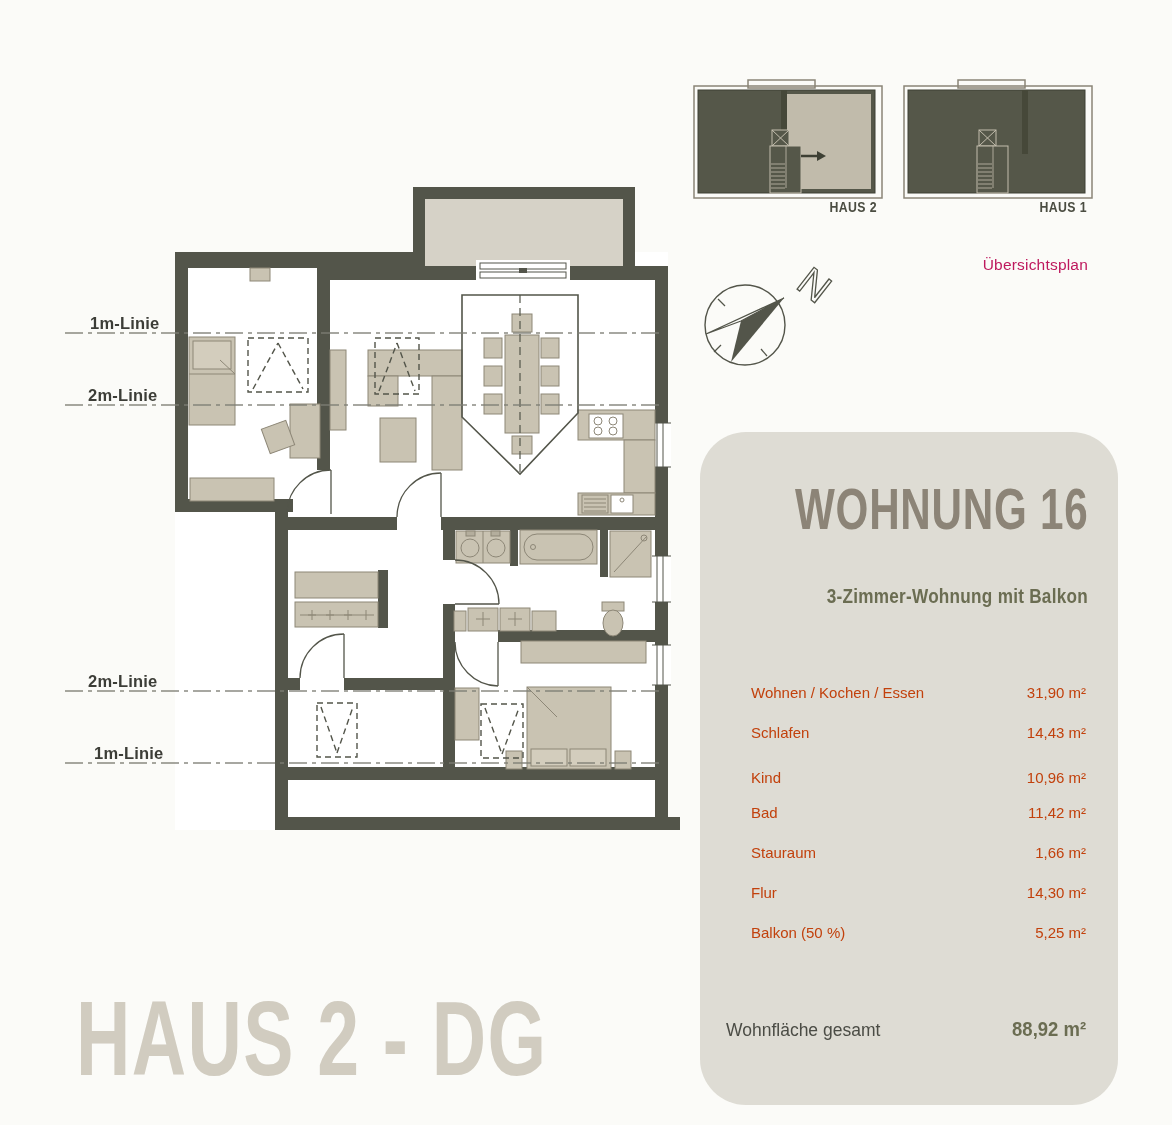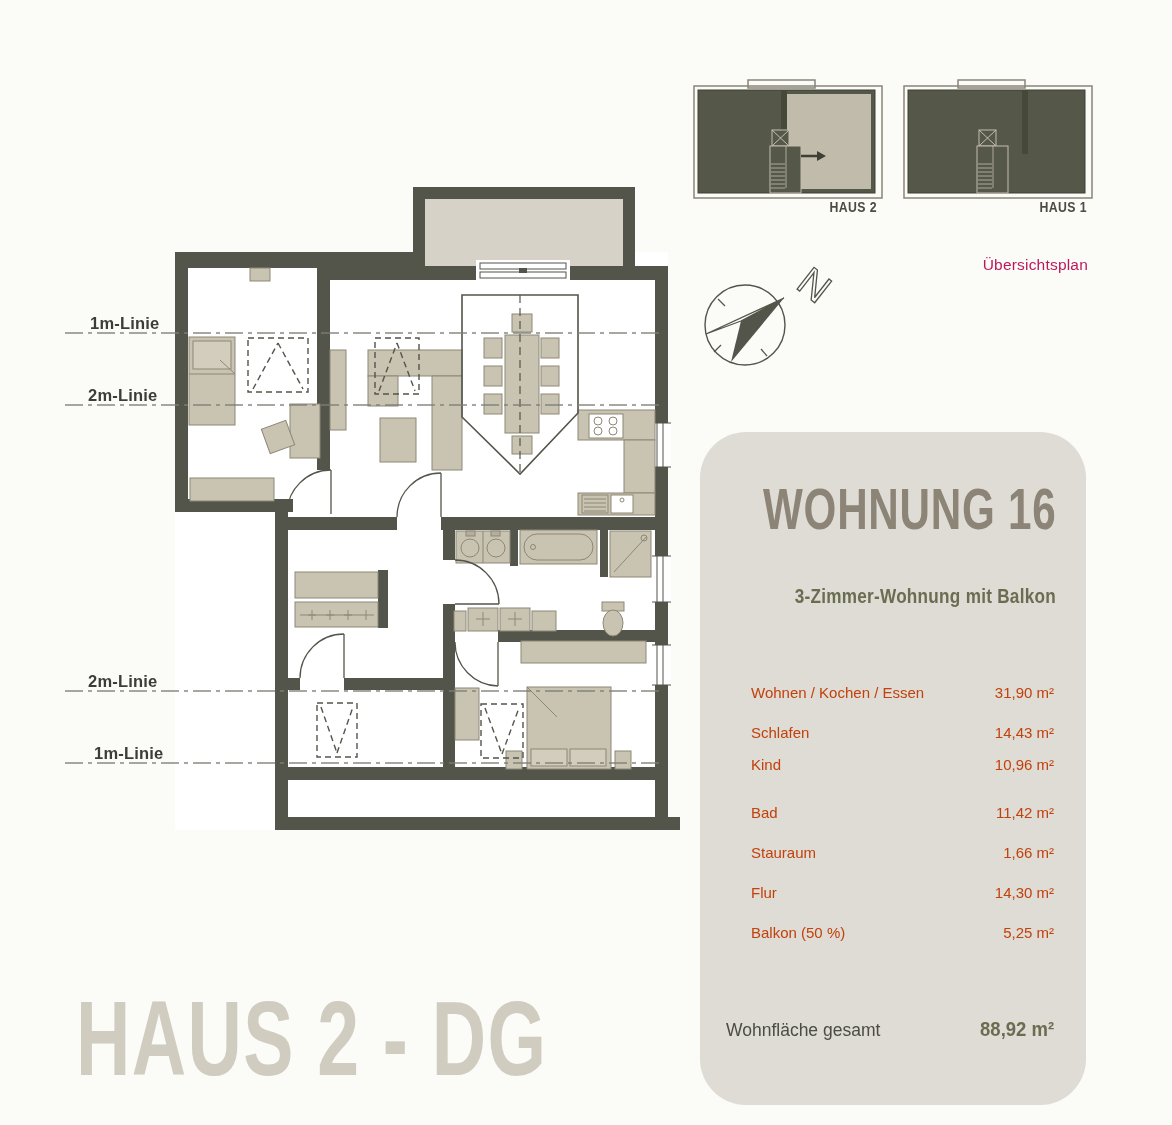--- a/index.html
+++ b/index.html
@@ -17,21 +17,21 @@
   .mini-label{
     position:absolute;font-size:15px;font-weight:bold;color:#4b4d42;
     transform:scaleX(.82);transform-origin:100% 0;letter-spacing:.5px;white-space:nowrap;
   }
   .caption{
     position:absolute;font-size:15.5px;color:#be185d;letter-spacing:.2px;white-space:nowrap;
   }
   
   .panel{
     position:absolute;left:700px;top:432px;width:386px;height:673px;
-    background:#dedcd4;border-radius:46px;
+    background:#dedcd4;border-radius:46px;padding-left:32px;
   }
   .panel-title{
     position:absolute;right:30px;top:44px;font-size:57px;font-weight:bold;
     color:#8c8477;transform:scaleX(.74);transform-origin:100% 0;
     letter-spacing:1px;white-space:nowrap;
   }
   .panel-subtitle{
     position:absolute;right:30px;top:153px;font-size:19.5px;font-weight:bold;
     color:#6b6d52;transform:scaleX(.88);transform-origin:100% 0;
     letter-spacing:.3px;white-space:nowrap;
@@ -328,21 +328,21 @@
     <div class="panel-subtitle">3-Zimmer-Wohnung mit Balkon</div>
 
     <div class="room-row" style="top:252px">
       <span>Wohnen / Kochen / Essen</span>
       <span>31,90 m²</span>
     </div>
     <div class="room-row" style="top:292px">
       <span>Schlafen</span>
       <span>14,43 m²</span>
     </div>
-    <div class="room-row" style="top:324px">
+    <div class="room-row" style="top:337px">
       <span>Kind</span>
       <span>10,96 m²</span>
     </div>
     <div class="room-row" style="top:372px">
       <span>Bad</span>
       <span>11,42 m²</span>
     </div>
     <div class="room-row" style="top:412px">
       <span>Stauraum</span>
       <span>1,66 m²</span>

